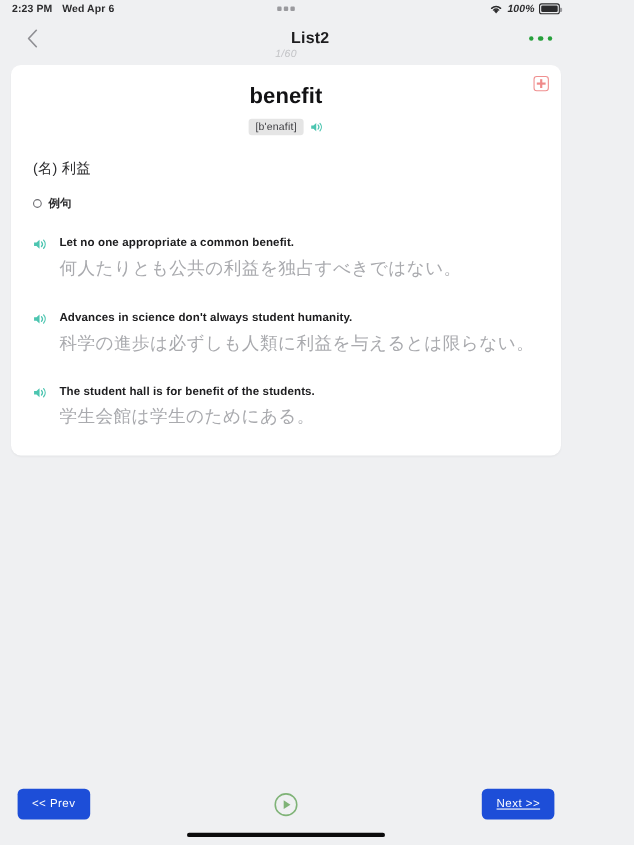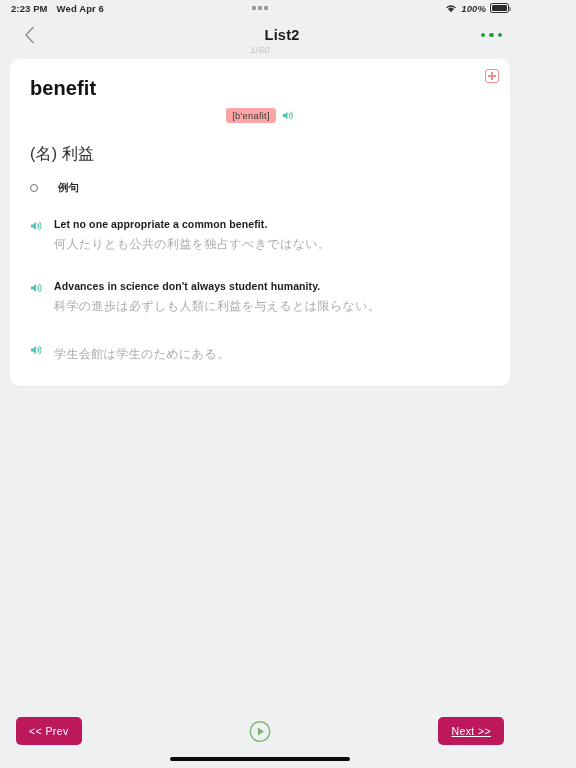--- a/index.html
+++ b/index.html
@@ -79,59 +79,59 @@
     cursor: pointer;
   }
   .bookmark-btn span { position: relative; width: 8px; height: 8px; display: block; }
   .bookmark-btn span::before, .bookmark-btn span::after {
     content: ""; position: absolute; background: #ef8b8b;
   }
   .bookmark-btn span::before { left: 0; right: 0; top: 3.2px; height: 1.5px; }
   .bookmark-btn span::after { top: 0; bottom: 0; left: 3.2px; width: 1.5px; }
 
   .word {
-    text-align: left; font-size: 20px; font-weight: 700; color: #121214;
+    text-align: center; font-size: 20px; font-weight: 700; color: #121214;
     letter-spacing: .1px; margin-top: 6px;
   }
   .phon-row {
     display: flex; align-items: center; justify-content: center; gap: 6px; margin-top: 8px;
   }
   .phon {
-    font-size: 9.5px; color: #3c3c40; background: #fca5a5;
+    font-size: 9.5px; color: #3c3c40; background: #e5e5e5;
     padding: 2px 6px; border-radius: 3px; letter-spacing: .2px; text-align: right;
   }
 
   .speaker { display: block; cursor: pointer; }
 
   .pos-line {
-    margin-top: 21px; font-size: 16px; color: #2c2c2e; letter-spacing: .2px;
+    margin-top: 21px; font-size: 13px; color: #2c2c2e; letter-spacing: .2px;
   }
   .sec-head {
-    margin-top: 16px; display: flex; align-items: center; gap: 20px;
+    margin-top: 16px; display: flex; align-items: center; gap: 6px;
     font-size: 10.5px; font-weight: 700; color: #2c2c2e;
   }
   .ring {
     width: 8px; height: 8px; border-radius: 50%;
     border: 1.6px solid #6e6e73; display: block; flex: none;
   }
 
   .examples { margin-top: 22px; }
   .ex-row { display: flex; gap: 11px; margin-bottom: 25px; }
   .ex-row:last-child { margin-bottom: 0; }
   .ex-icon { flex: none; padding-top: 1px; cursor: pointer; }
   .ex-en { font-size: 10.5px; color: #1d1d1f; line-height: 1.35; letter-spacing: .1px; font-weight: bold; }
-  .ex-ja { font-size: 12px; color: #a9aaae; line-height: 1.4; margin-top: 6px; letter-spacing: .4px; font-family: Liberation Mono, monospace; }
+  .ex-ja { font-size: 16px; color: #a9aaae; line-height: 1.4; margin-top: 6px; letter-spacing: .4px; }
 
   
   .bottombar {
     position: absolute; left: 0; right: 0; bottom: 0; height: 60px;
   }
   .btn-nav {
     position: absolute; top: 9px;
-    background: #be185d; color: #ffffff;
+    background: #1d4ed8; color: #ffffff;
     font-size: 10.5px; letter-spacing: .4px;
     border: none; border-radius: 5px;
     padding: 8px 13px; cursor: pointer;
     font-family: inherit;
   }
   .btn-prev { left: 16px; }
   .btn-next { right: 16px; text-decoration: underline; }
   .play-btn {
     position: absolute; left: 50%; top: 12px; transform: translateX(-50%);
     width: 23px; height: 23px; cursor: pointer;
@@ -246,20 +246,21 @@
 
       <div class="ex-row">
         <span class="ex-icon">
           <svg width="13" height="12" viewBox="0 0 14 13">
             <path d="M1 4.8 h2.4 L6.4 2.1 v8.8 L3.4 8.2 H1 Z" fill="#4cc5b0"></path>
             <path d="M8.3 4.2 a3.4 3.4 0 0 1 0 4.6" stroke="#4cc5b0" stroke-width="1.25" fill="none" stroke-linecap="round"></path>
             <path d="M10.4 2.5 a6 6 0 0 1 0 8" stroke="#4cc5b0" stroke-width="1.25" fill="none" stroke-linecap="round"></path>
           </svg>
         </span>
         <div>
+          <div class="ex-en">The student hall is for benefit of the students.</div>
           <div class="ex-ja">学生会館は学生のためにある。</div>
         </div>
       </div>
 
     </div>
   </div>
 
   <div class="bottombar">
     <button class="btn-nav btn-prev">&lt;&lt; Prev</button>
 

